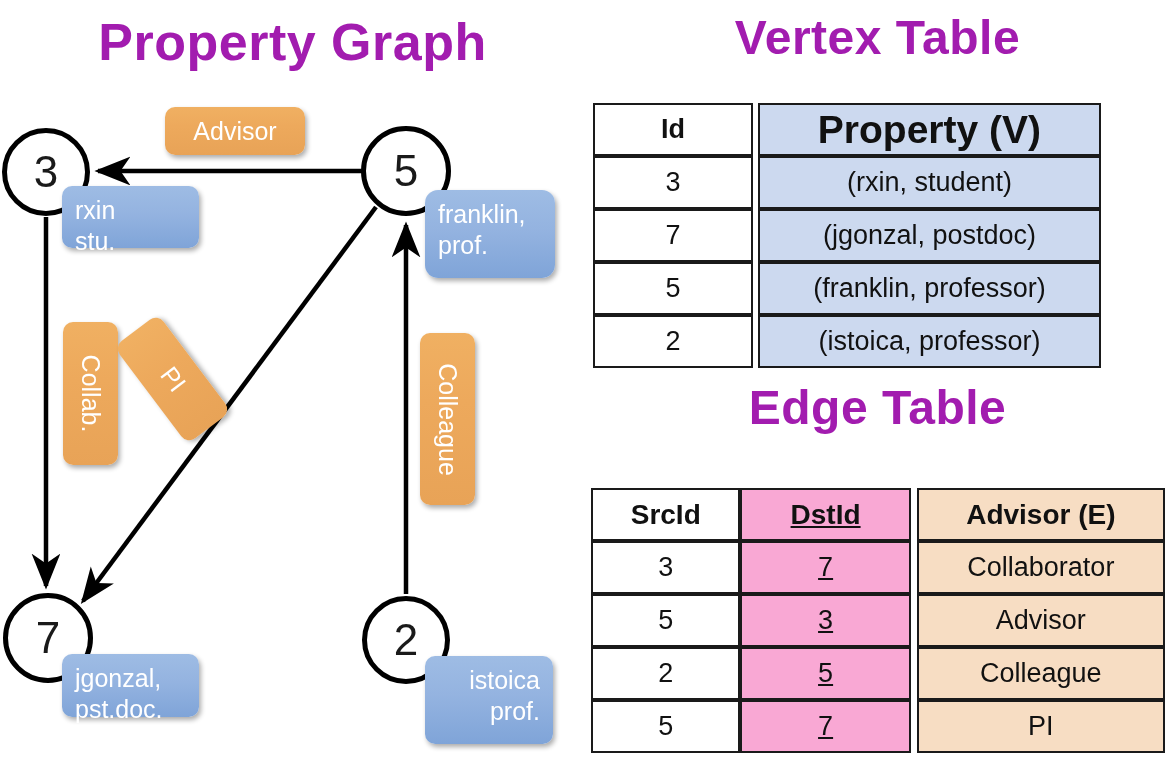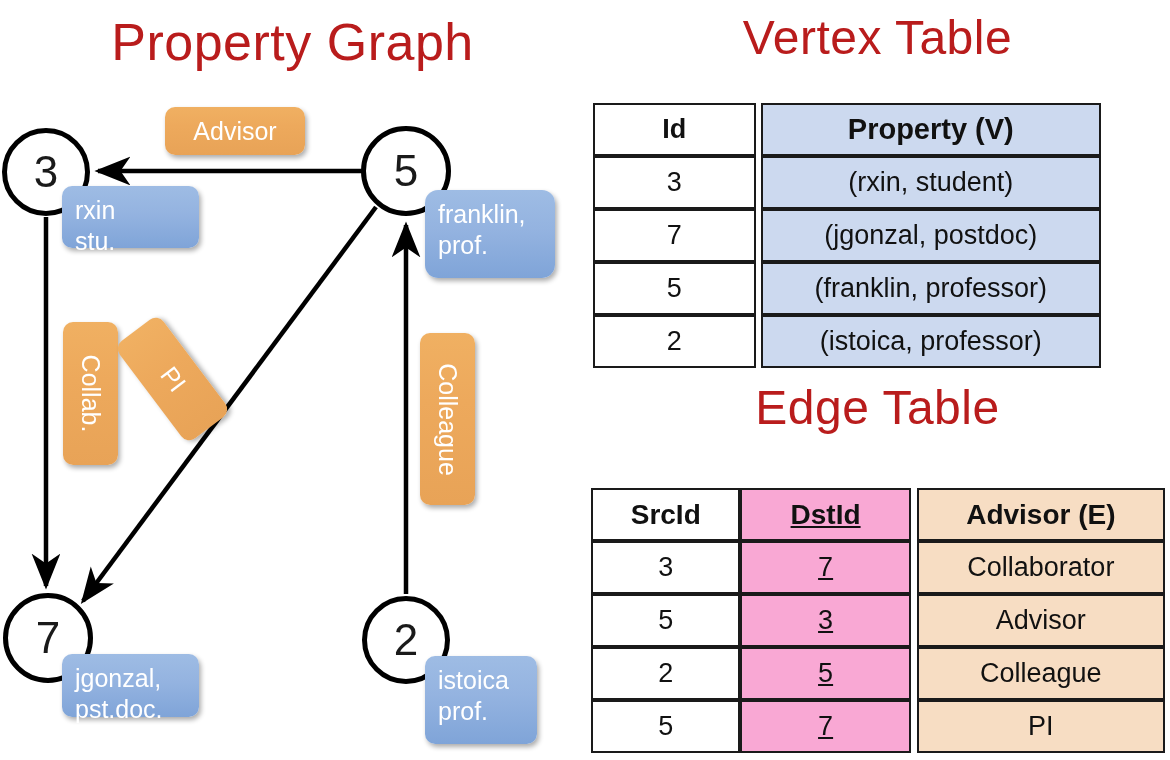--- a/index.html
+++ b/index.html
@@ -13,22 +13,22 @@
     position: relative;
     overflow: hidden;
     font-family: "Liberation Sans", sans-serif;
     color: #000000;
   }
 
   
   .title {
     position: absolute;
     font-family: "Liberation Sans", sans-serif;
-    font-weight: 400;
-    color: #b91c1c;
+    font-weight: 700;
+    color: #a21caf;
     white-space: nowrap;
     letter-spacing: 0.5px;
   }
   #title-property-graph {
     left: 0;
     top: 12px;
     width: 585px;
     text-align: center;
     font-size: 52px;
   }
@@ -150,21 +150,21 @@
     left: 593px;
     top: 103px;
     width: 508px;
   }
   #vertex-table td {
     height: 53px;
     font-size: 27px;
   }
   #vertex-table td.col-id { width: 188px; background: #ffffff; }
   #vertex-table td.col-prop { width: 381px; background: #ccd9ef; }
-  #vertex-table td.hdr.col-prop { font-size: 29px; }
+  #vertex-table td.hdr.col-prop { font-size: 39px; }
   #vertex-table td.hdr.col-id { font-size: 27px; }
 
   
   #edge-table {
     left: 591px;
     top: 488px;
     width: 574px;
   }
   #edge-table td {
     height: 53px;
@@ -221,21 +221,21 @@
   <div class="prop-box" style="left:425px; top:190px; width:130px; height:88px;border-radius:13px;">
     <div>franklin,</div>
     <div>prof.</div>
   </div>
 
   <div class="prop-box" style="left:62px; top:654px; width:137px; height:63px;">
     <div>jgonzal,</div>
     <div>pst.doc.</div>
   </div>
 
-  <div class="prop-box" style="left:425px; top:656px; width:112px; height:88px;">
+  <div class="prop-box" style="left:425px; top:656px; width:128px; height:88px;text-align:right;">
     <div>istoica</div>
     <div>prof.</div>
   </div>
 
   <div class="edge-label" style="left:165px; top:107px; width:140px; height:48px;">
     <span>Advisor</span>
   </div>
 
   <div class="edge-label vert" style="left:63px; top:322px; width:55px; height:143px;">
     <span>Collab.</span>

